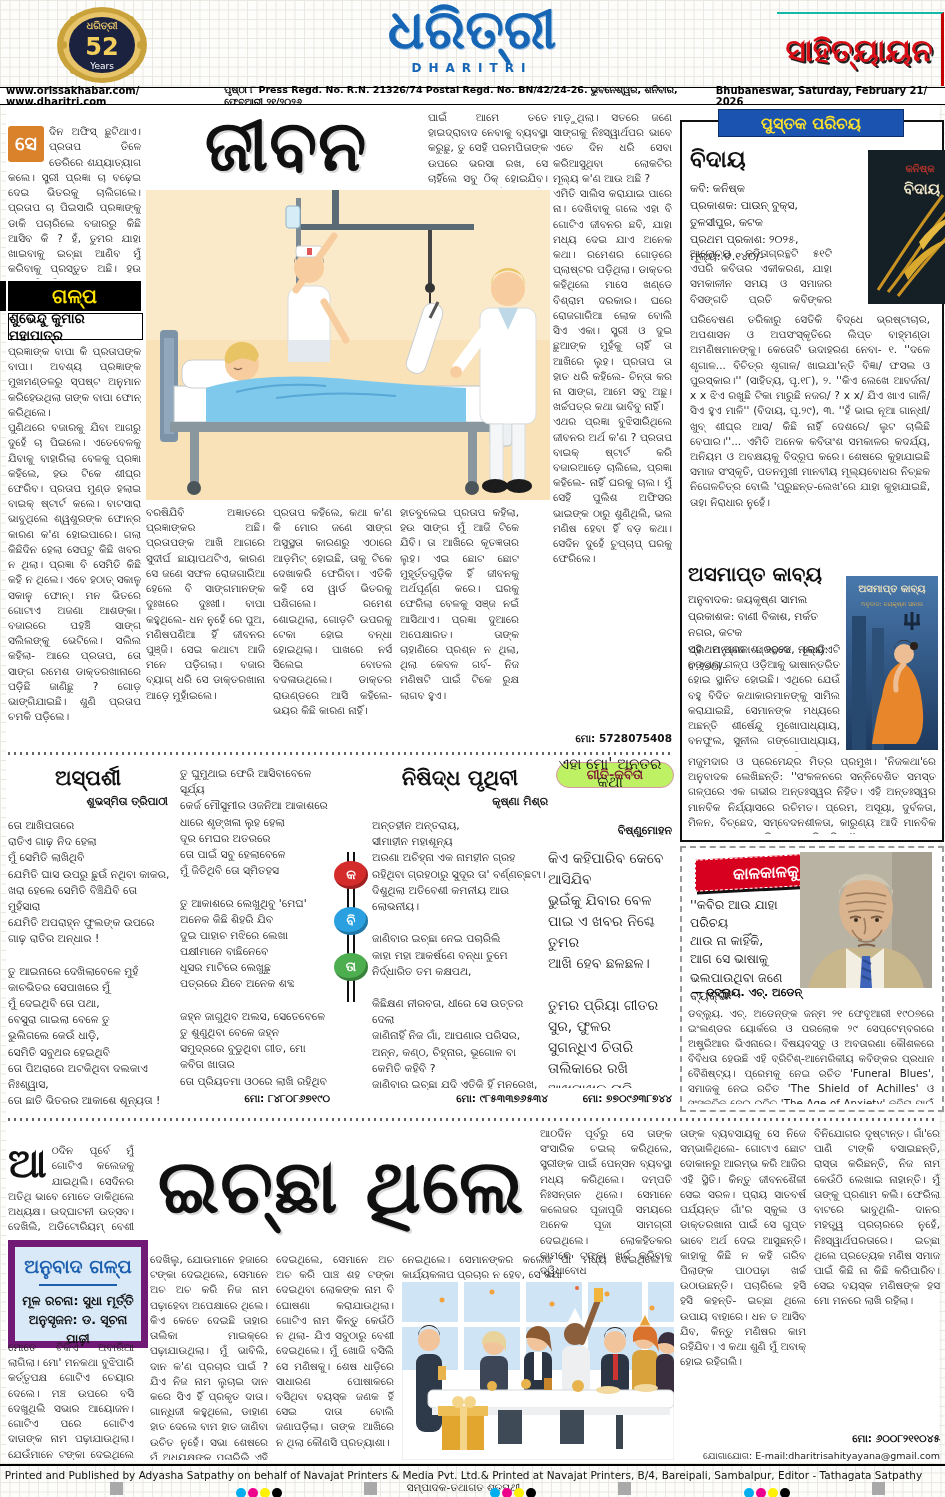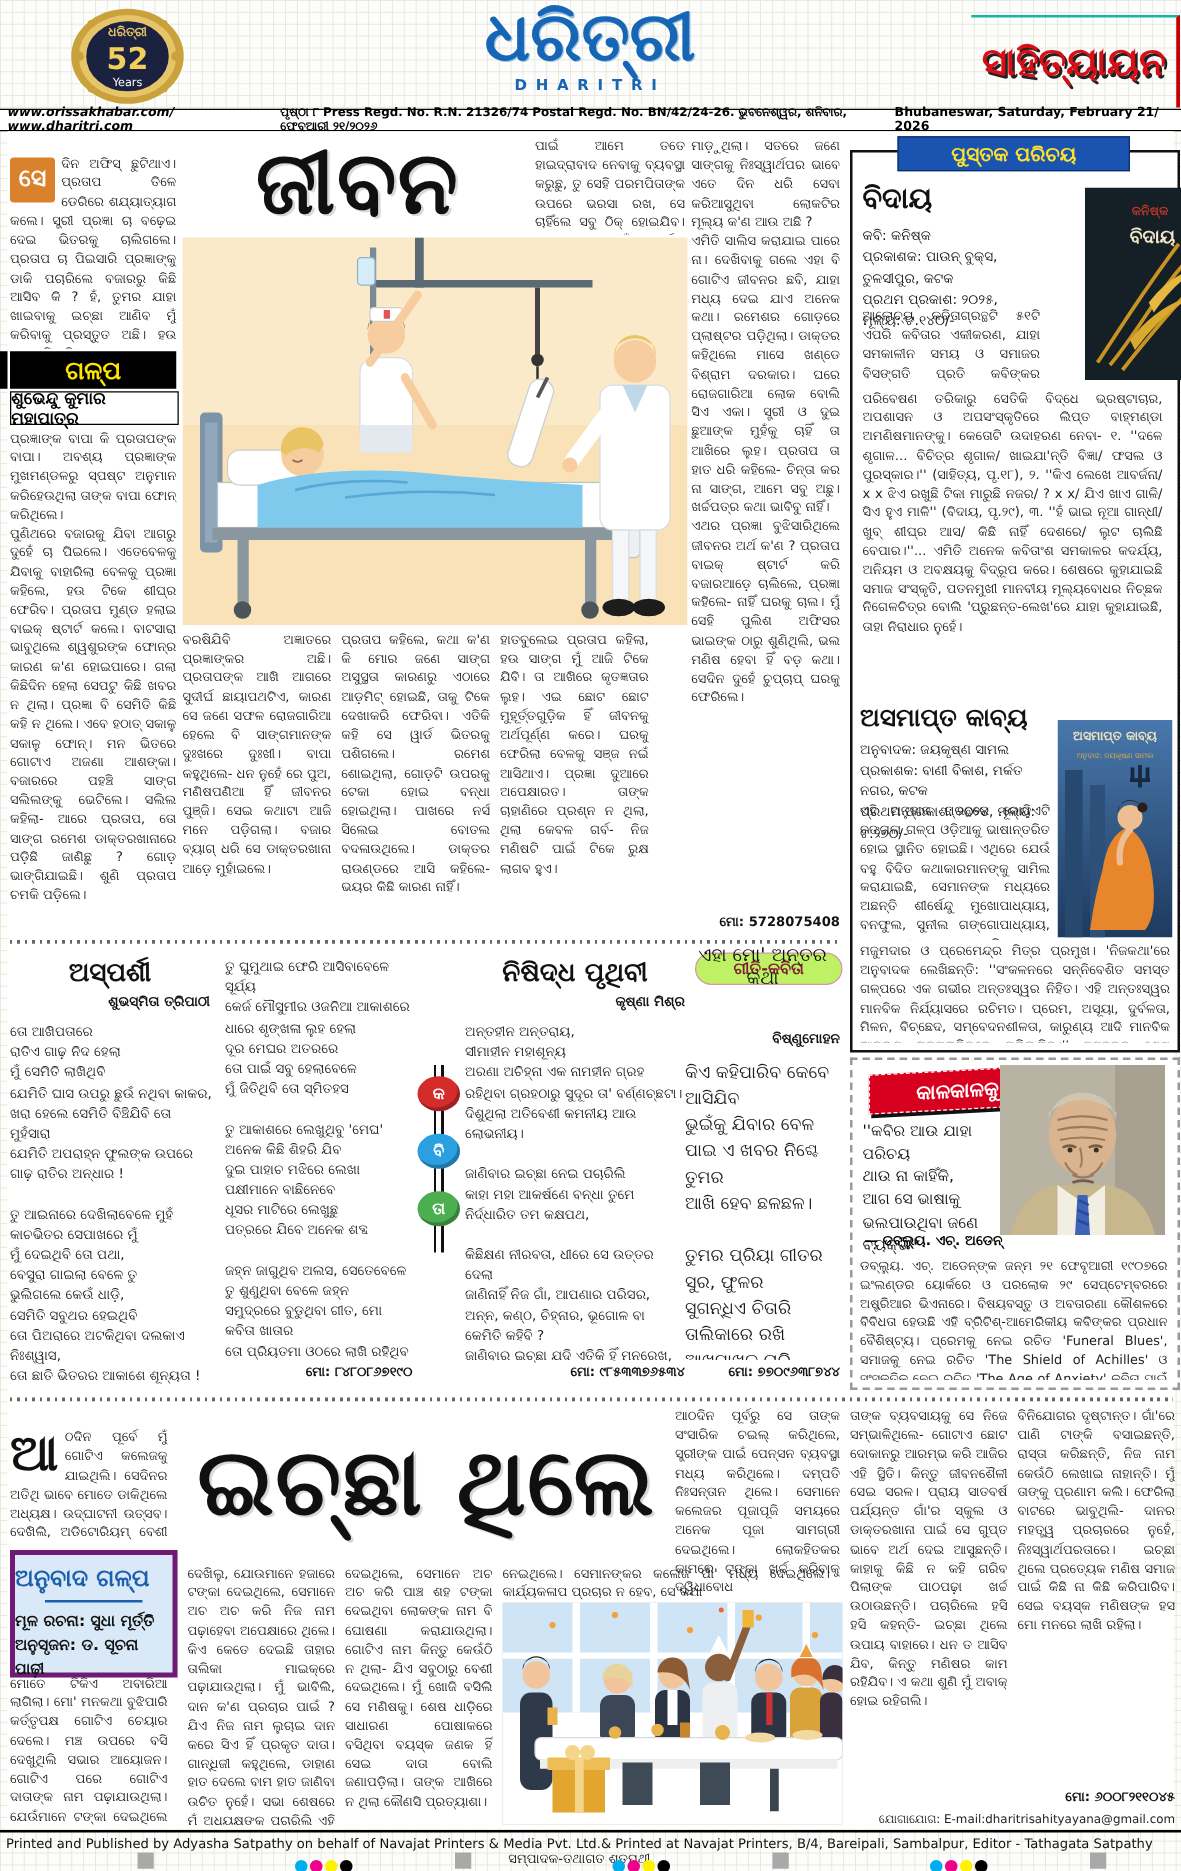--- a/index.html
+++ b/index.html
@@ -33,21 +33,21 @@
   .bead{width:34px;height:28px;border-radius:50%;color:#fff;font-weight:800;font-size:13px;
         display:flex;align-items:center;justify-content:center;margin:9px 0;
         box-shadow:inset -2px -3px 0 rgba(0,0,0,.25);}
   .pill{background:#bef264;border:1px solid #D795A8;border-radius:50%/100%;
         border-radius:14px;color:#7E1C34;font-weight:800;font-size:13px;
         display:flex;align-items:center;justify-content:center;}
   .ribbon{background:#D8001F;color:#fff;font-weight:800;font-size:16px;
           display:flex;align-items:center;justify-content:center;
           transform:skewY(-3deg);box-shadow:2px 3px 0 #111;border:1px dashed #fff;}
   .quote{font-size:12.5px;font-weight:400;line-height:1.45;color:#111;white-space:pre-line;}
-  .bluebox{background:#D9E9F7;border:4px solid #701a75;text-align:left;}
+  .bluebox{background:#D9E9F7;border:7px solid #701a75;text-align:center;}
   .bluebox .t{color:#1B5FAE;font-weight:800;font-size:19px;margin-top:8px;}
   .bluebox .rule{height:2px;background:#1B5FAE;width:78px;margin:6px auto;}
   .bluebox .c{font-weight:800;font-size:12.5px;color:#111;line-height:1.5;}
   .imprint{font-size:10.5px;color:#111;text-align:center;}
   .csq{width:13px;height:13px;background:#a9a9a9;}
   .cdot{width:10px;height:10px;border-radius:50%;margin-right:2px;display:inline-block;}
 </style>
 </head>
 <body>
 
@@ -74,21 +74,21 @@
     <div style="font-size:54px;font-weight:900;color:#1766B5;line-height:1.05;text-shadow:1px 1px 0 #9cc0e0;">ଧରିତ୍ରୀ</div>
     <div style="font-size:12px;font-weight:800;color:#1766B5;letter-spacing:7px;margin-top:2px;">DHARITRI</div>
   </div>
 
   <div class="abs" style="left:777px;top:12px;width:164px;height:72px;border-top:2px solid #14b8a6;border-right:3px solid #C40000;display:flex;align-items:center;justify-content:center;">
     <span style="font-size:31px;font-weight:900;color:#D80F16;text-shadow:2px 2px 0 #222;">ସାହିତ୍ୟାୟନ</span>
   </div>
 </div>
 
 <div class="abs" style="left:0;top:87px;width:945px;height:18px;background:#fff;border-top:1.5px solid #000;border-bottom:1.5px solid #000;display:flex;align-items:center;justify-content:space-between;padding:0 6px;box-sizing:border-box;">
-  <span style="font-size:10px;font-weight:800;font-style:italic;">www.orissakhabar.com/ www.dharitri.com</span>
+  <span style="font-size:10px;font-weight:800;">www.orissakhabar.com/ www.dharitri.com</span>
   <span style="font-size:9.5px;font-weight:700;">ପୃଷ୍ଠା ୮  Press Regd. No. R.N. 21326/74 Postal Regd. No. BN/42/24-26.  ଭୁବନେଶ୍ୱର, ଶନିବାର, ଫେବୃଆରୀ ୨୧/୨୦୨୬</span>
   <span style="font-size:10px;font-weight:800;">Bhubaneswar,  Saturday, February 21/ 2026</span>
 </div>
 
 <div class="abs panel" style="left:6px;top:105px;width:933px;height:1358px;"></div>
 
 <div class="abs txt" style="left:8px;top:109px;width:133px;height:170px;">
   <span class="dropcap">ସେ</span><span>ଦିନ ଅଫିସ୍ ଛୁଟିଥାଏ। ପ୍ରତାପ ତିଳେ ଡେରିରେ ଶଯ୍ୟାତ୍ୟାଗ କଲେ। ସ୍ତ୍ରୀ ପ୍ରଜ୍ଞା ଚା ବଢ଼େଇ ଦେଇ ଭିତରକୁ ଚାଲିଗଲେ। ପ୍ରତାପ ଚା ପିଇସାରି ପ୍ରଜ୍ଞାଙ୍କୁ ଡାକି ପଚାରିଲେ ବଜାରରୁ କିଛି ଆସିବ କି ? ହଁ, ତୁମର ଯାହା ଖାଇବାକୁ ଇଚ୍ଛା ଆଣିବ ମୁଁ କରିବାକୁ ପ୍ରସ୍ତୁତ ଅଛି। ହଉ ବ୍ୟାଗଟି ଦିଅ, ପ୍ରଜ୍ଞା ବ୍ୟାଗ୍ ବଢ଼େଇ ଦେଇ କହିଲେ- ବାପା ସକାଳୁ ଫୋନ୍ କରିଥିଲେ। ପ୍ରଶ୍ନିଳ ଦୃଷ୍ଟିରେ ସ୍ତ୍ରୀଙ୍କ ମୁହଁକୁ ଚାହିଁଲେ ପ୍ରତାପ। ଜାଣିବାକୁ ଚାହୁଁଥିଲେ କେଉଁ ବାପା, ଅର୍ଥାତ୍</span>
 </div>
 

